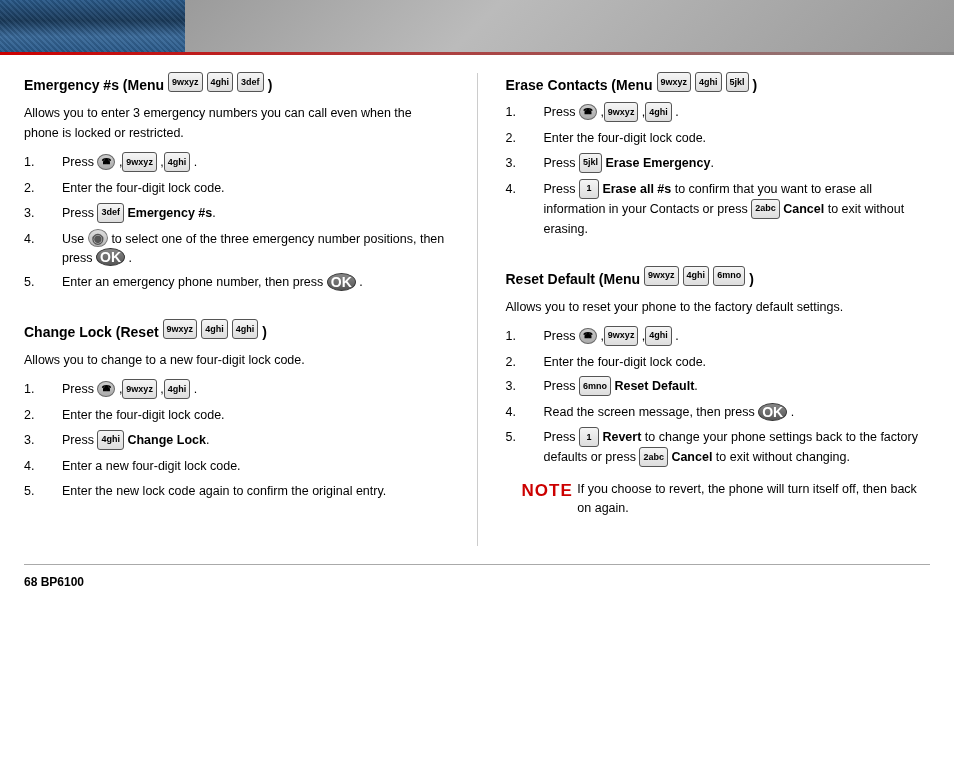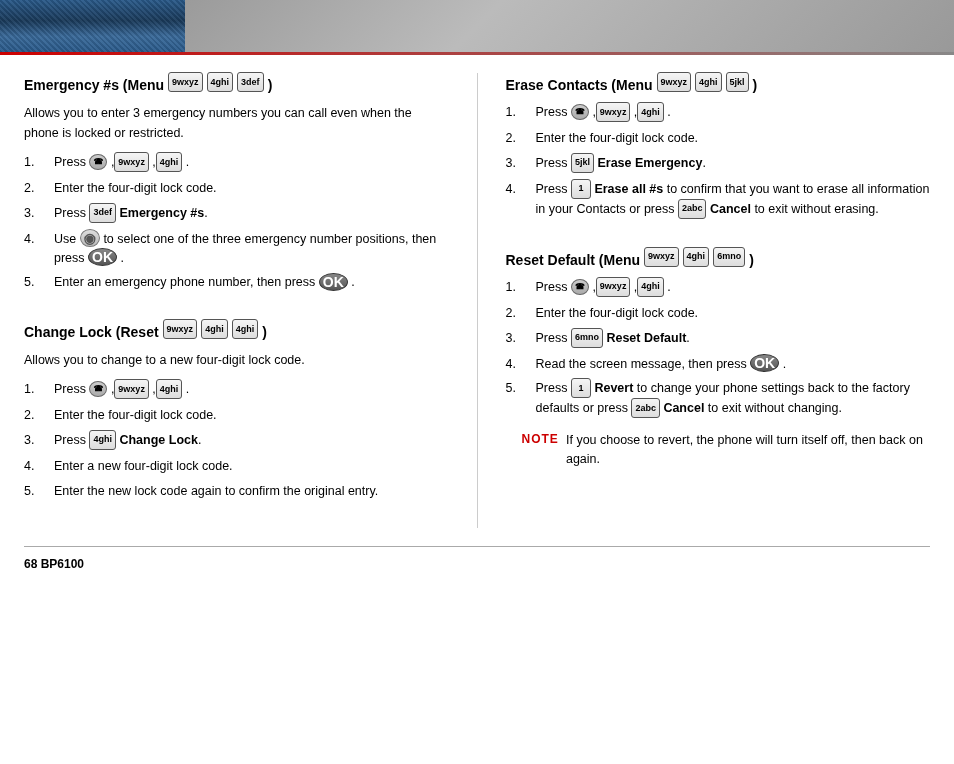--- a/index.html
+++ b/index.html
@@ -147,20 +147,21 @@
       margin-bottom: 6px;
       font-size: 12.5px;
       line-height: 1.5;
     }
     .step-num {
       min-width: 30px;
       font-size: 12.5px;
     }
     .step-content {
       flex: 1;
+      margin-left: 8px;
     }
 
     
     .col-divider {
       width: 1px;
       background: #ccc;
       margin: 0;
     }
 
     
@@ -182,21 +183,21 @@
     }
 
     
     .note-box {
       display: flex;
       align-items: flex-start;
       gap: 10px;
       margin-top: 12px;
     }
     .note-label {
-      font-size: 12px;
+      font-size: 17px;
       font-weight: bold;
       color: #c00;
       letter-spacing: 1px;
       min-width: 46px;
       padding-top: 1px;
       padding-left: 16px;
     }
     .note-text {
       font-size: 12.5px;
       line-height: 1.5;
@@ -289,20 +290,21 @@
             <span class="step-content">Press <span class="key">5jkl</span> <strong>Erase Emergency</strong>.</span>
           </li>
           <li class="step">
             <span class="step-num">4.</span>
             <span class="step-content">Press <span class="key">1</span> <strong>Erase all #s</strong> to confirm that you want to erase all information in your Contacts or press <span class="key">2abc</span> <strong>Cancel</strong> to exit without erasing.</span>
           </li>
         </ol>
       </div>
       <div class="section">
         <div class="section-title"><strong>Reset Default (Menu </strong><span class="key">9wxyz</span> <span class="key">4ghi</span> <span class="key">6mno</span> )</div>
+        <div class="section-desc">Allows you to reset your phone to the factory default settings.</div>
         <ol class="steps">
           <li class="step">
             <span class="step-num">1.</span>
             <span class="step-content">Press <span class="key key-menu">☎</span> ,<span class="key">9wxyz</span> ,<span class="key">4ghi</span> .</span>
           </li>
           <li class="step">
             <span class="step-num">2.</span>
             <span class="step-content">Enter the four-digit lock code.</span>
           </li>
           <li class="step">

